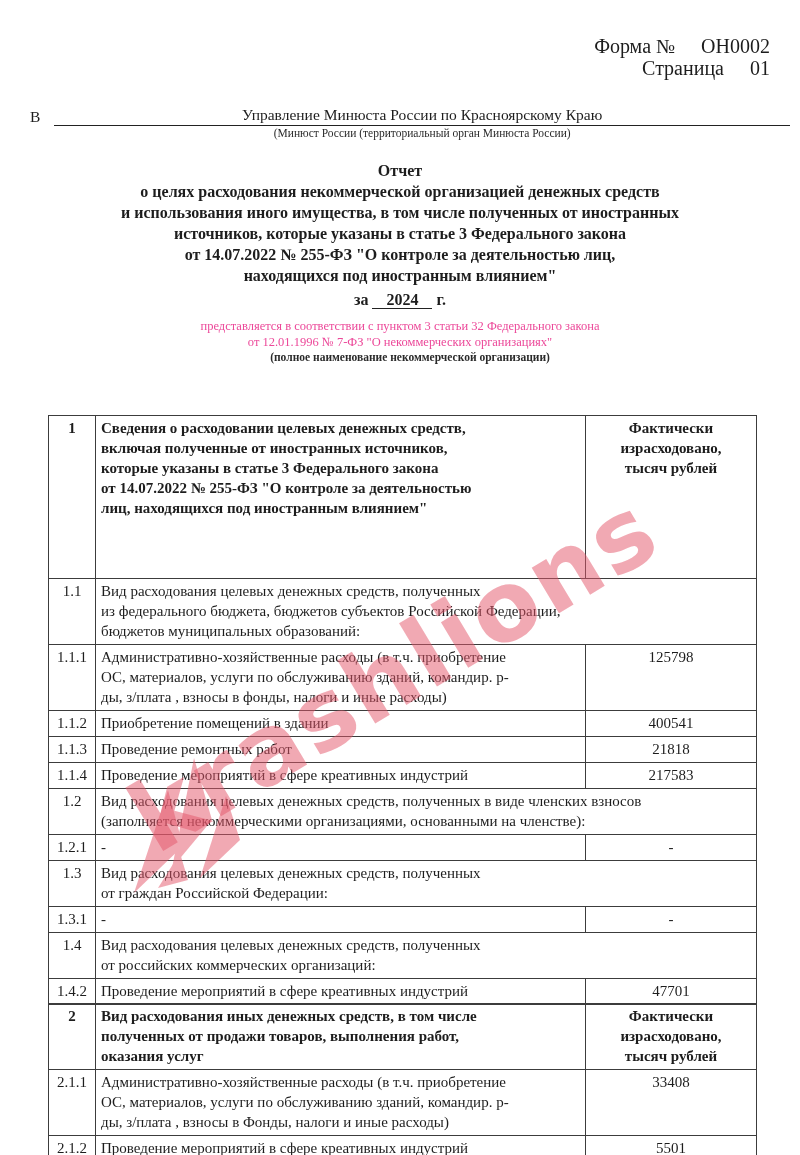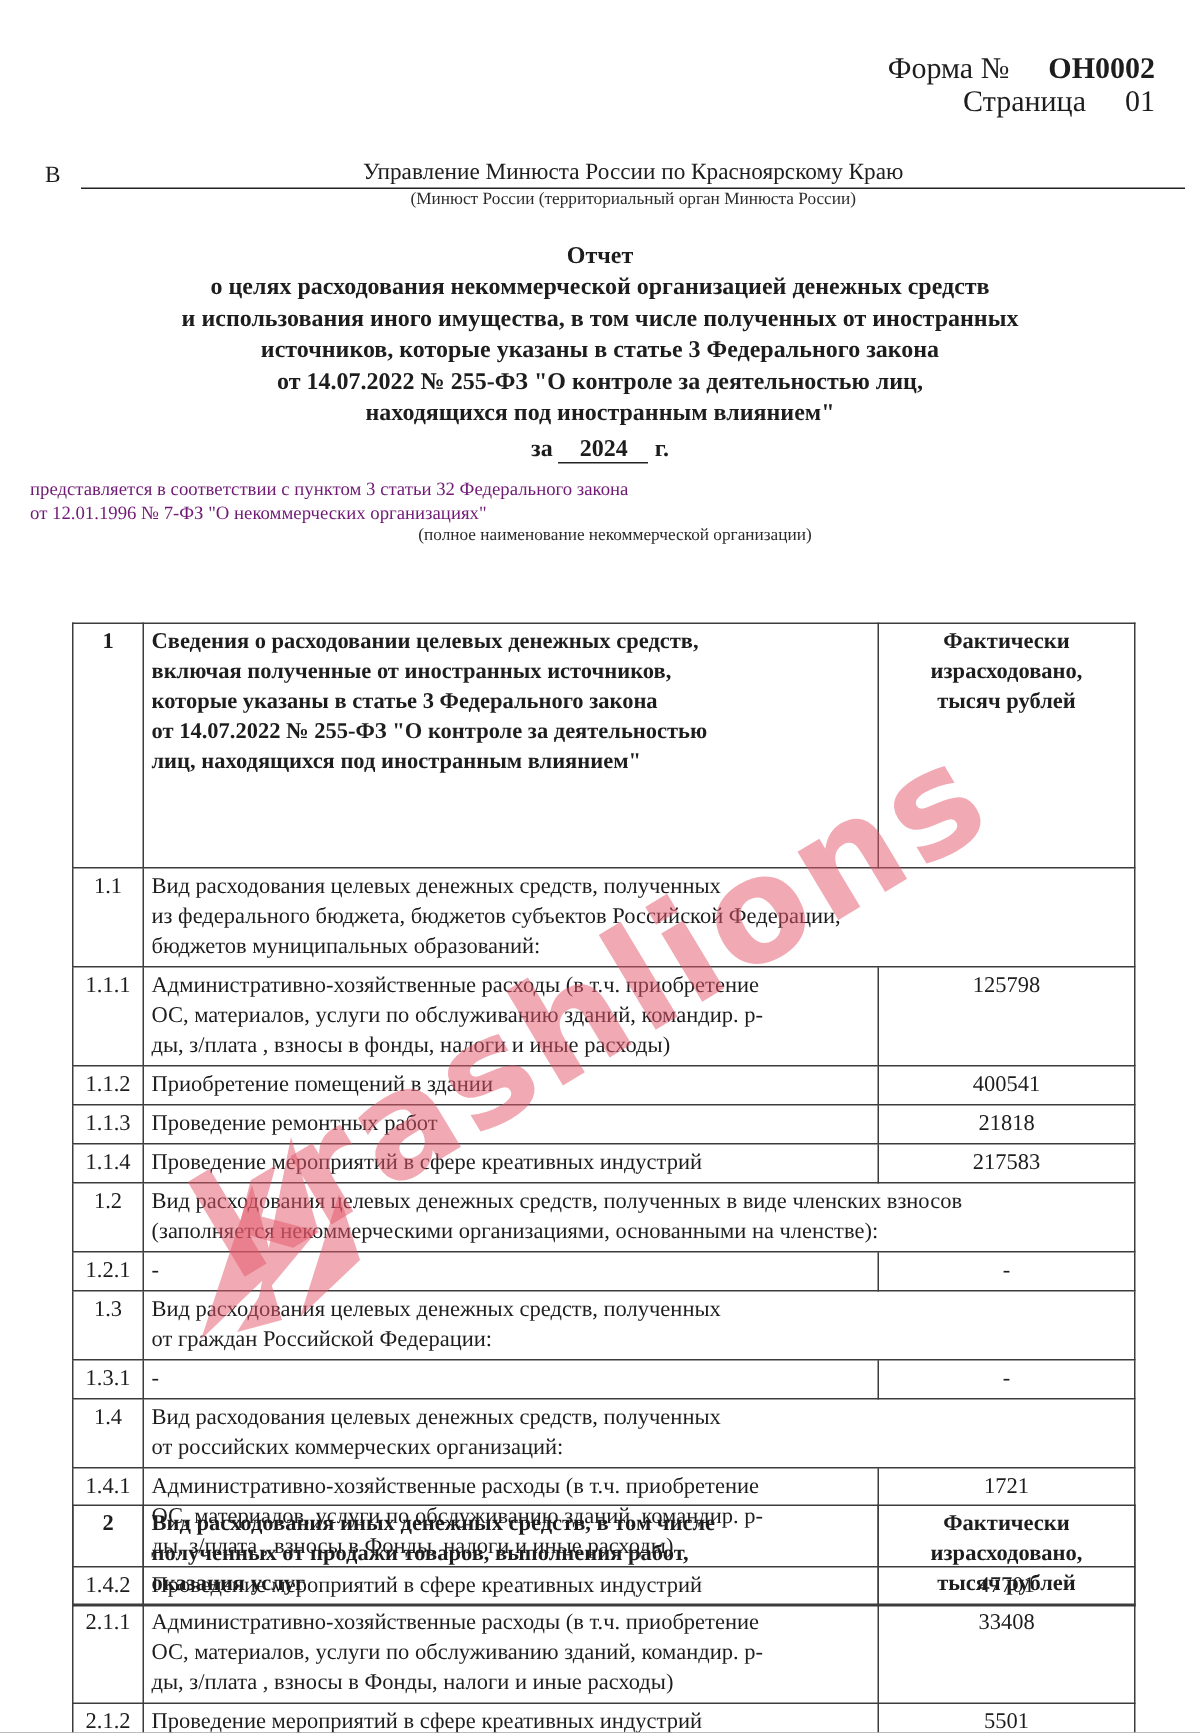--- a/index.html
+++ b/index.html
@@ -7,21 +7,21 @@
     position:relative;
     width:800px;height:1155px;
     margin:0 auto;
     background:#ffffff;
     font-family:"Liberation Serif","DejaVu Serif",serif;
     color:#1d1d1d;
     overflow:hidden;
     box-sizing:border-box;
   }
   .pre{white-space:pre-line;}
-  .bold{font-weight:bold;}
+  .bold{font-weight:normal;}
 
   
   .form-header{
     position:absolute;top:36px;right:30px;
     font-size:20px;line-height:20px;text-align:right;
   }
   .form-header .line{display:flex;justify-content:flex-end;gap:26px;}
   .form-header .line+.line{margin-top:2px;}
 
   
@@ -46,32 +46,32 @@
     text-align:center;font-weight:bold;font-size:16px;line-height:21px;
   }
   .title-year{margin-top:3px;}
   .title-year .year{
     border-bottom:1.5px solid #222;padding:0 14px;
   }
 
   
   .legal{
     position:absolute;left:20px;right:20px;top:318px;
-    text-align:left;font-size:12.5px;line-height:16px;color:#701a75;
+    text-align:center;font-size:12.5px;line-height:16px;color:#ec4899;
   }
 
   
   .org{
     position:absolute;left:30px;right:10px;top:350px;
   }
   .org .name{
     text-align:center;font-size:15.5px;line-height:19px;
     border-bottom:1.5px solid #222;padding:0 40px 2px 40px;
   }
-  .org .caption{margin-top:1px;}
+  .org .caption{margin-top:1px;font-weight:bold;}
 
   
   table.report{
     position:absolute;left:48px;width:708px;
     border-collapse:collapse;table-layout:fixed;
     font-size:15px;line-height:20px;
   }
   #table1{top:415px;}
   #table2{top:1003px;}
   table.report col.c-num{width:47px;}
@@ -216,27 +216,20 @@
       <td class="num">1.3.1</td>
       <td class="text">-</td>
       <td class="val">-</td>
     </tr>
     <tr>
       <td class="num">1.4</td>
       <td class="text pre" colspan="2">Вид расходования целевых денежных средств, полученных
 от российских коммерческих организаций:</td>
     </tr>
     <tr>
-      <td class="num">1.4.1</td>
-      <td class="text pre">Административно-хозяйственные расходы (в т.ч. приобретение
-ОС, материалов, услуги по обслуживанию зданий, командир. р-
-ды, з/плата , взносы в Фонды, налоги и иные расходы)</td>
-      <td class="val">1721</td>
-    </tr>
-    <tr>
       <td class="num">1.4.2</td>
       <td class="text">Проведение мероприятий в сфере креативных индустрий</td>
       <td class="val">47701</td>
     </tr>
   </tbody>
     </table>
 
   <table class="report" id="table2">
     <colgroup>
         <col class="c-num">

